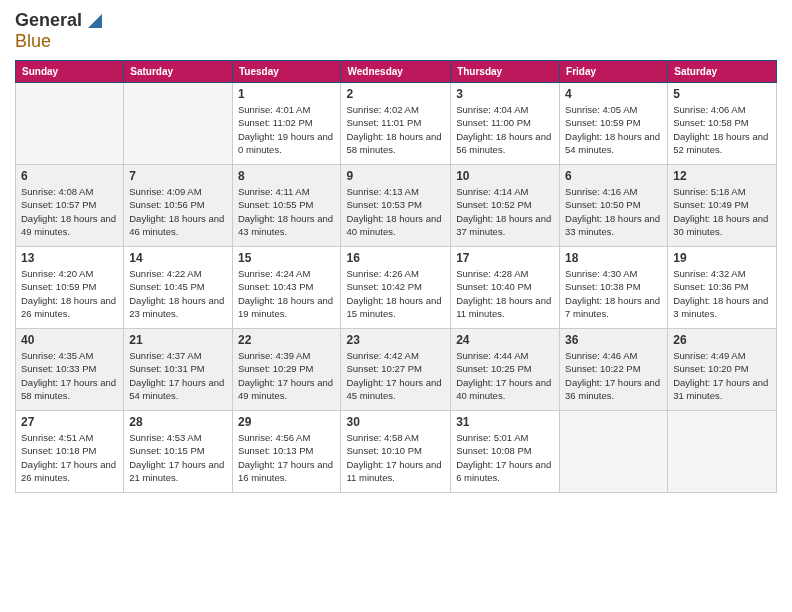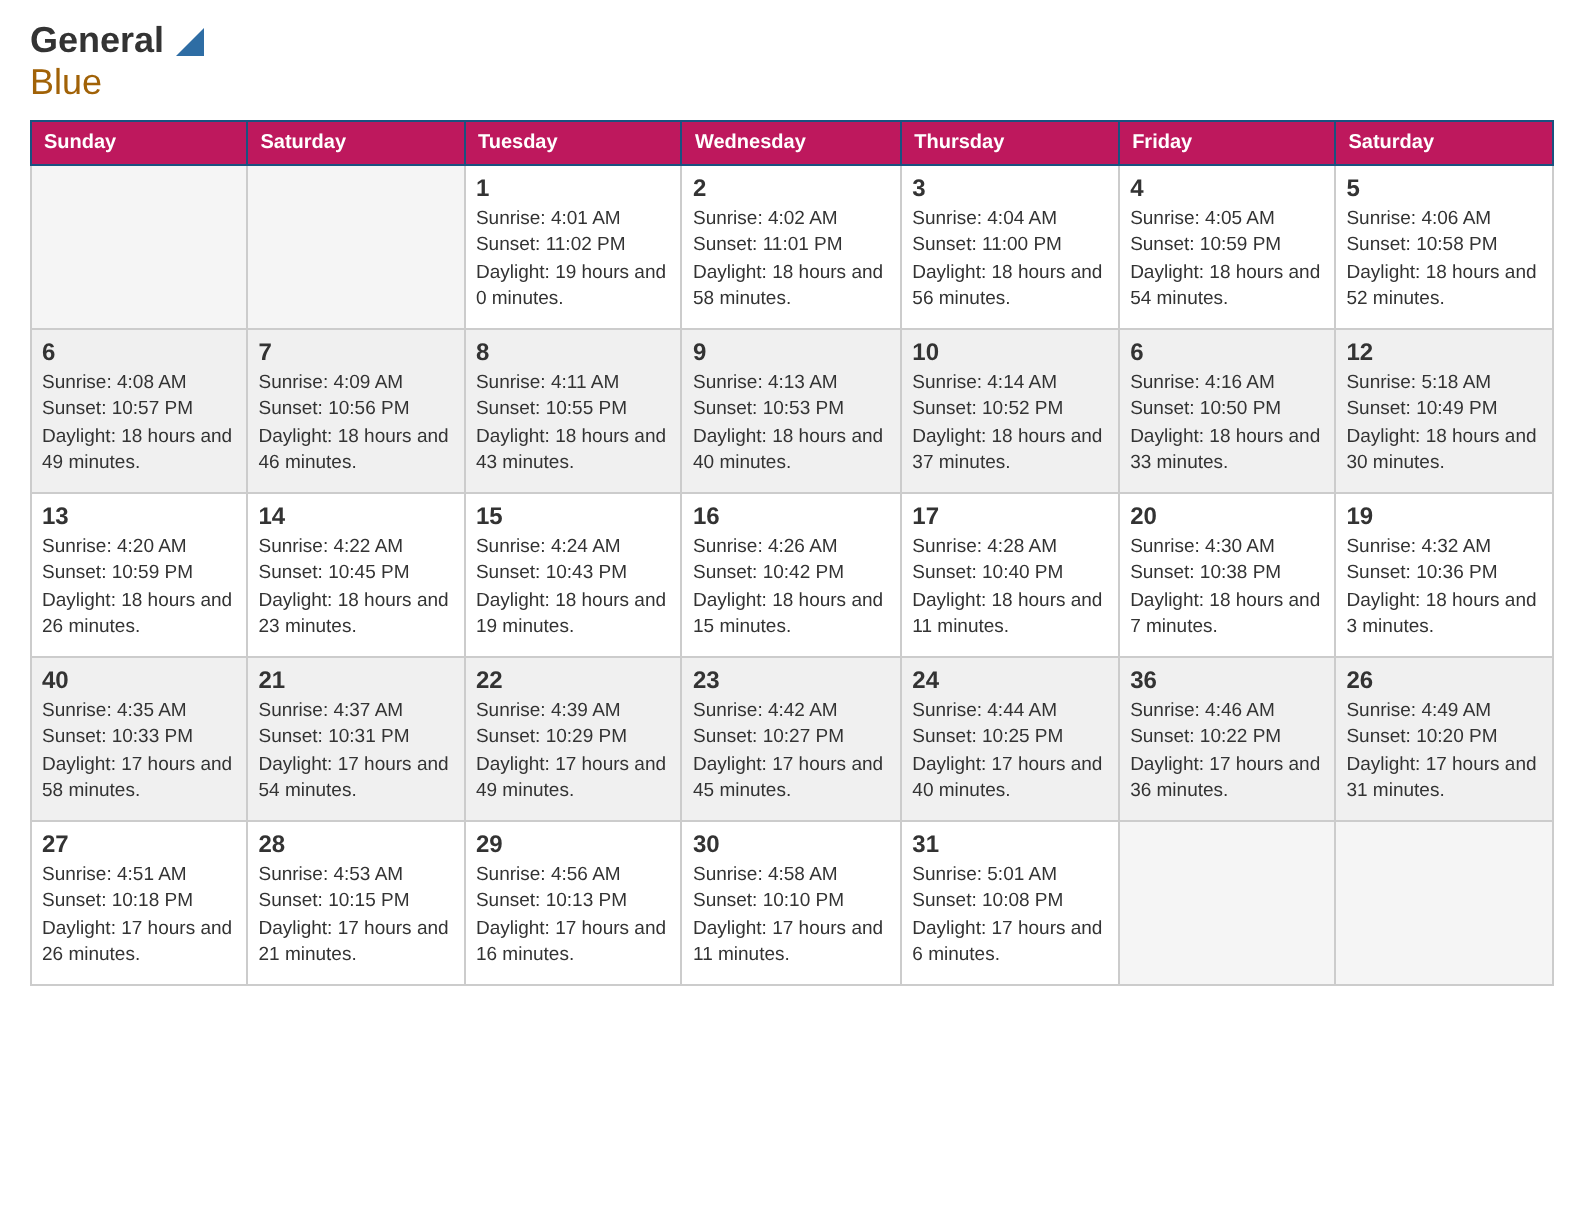--- a/index.html
+++ b/index.html
@@ -234,21 +234,21 @@
 and 15 minutes.</div>
           </td>
           <td>
             <div class="day-num">17</div>
             <div class="day-info">Sunrise: 4:28 AM
 Sunset: 10:40 PM
 Daylight: 18 hours
 and 11 minutes.</div>
           </td>
           <td>
-            <div class="day-num">20</div>
+            <div class="day-num">18</div>
             <div class="day-info">Sunrise: 4:30 AM
 Sunset: 10:38 PM
 Daylight: 18 hours
 and 7 minutes.</div>
           </td>
           <td>
             <div class="day-num">19</div>
             <div class="day-info">Sunrise: 4:32 AM
 Sunset: 10:36 PM
 Daylight: 18 hours

